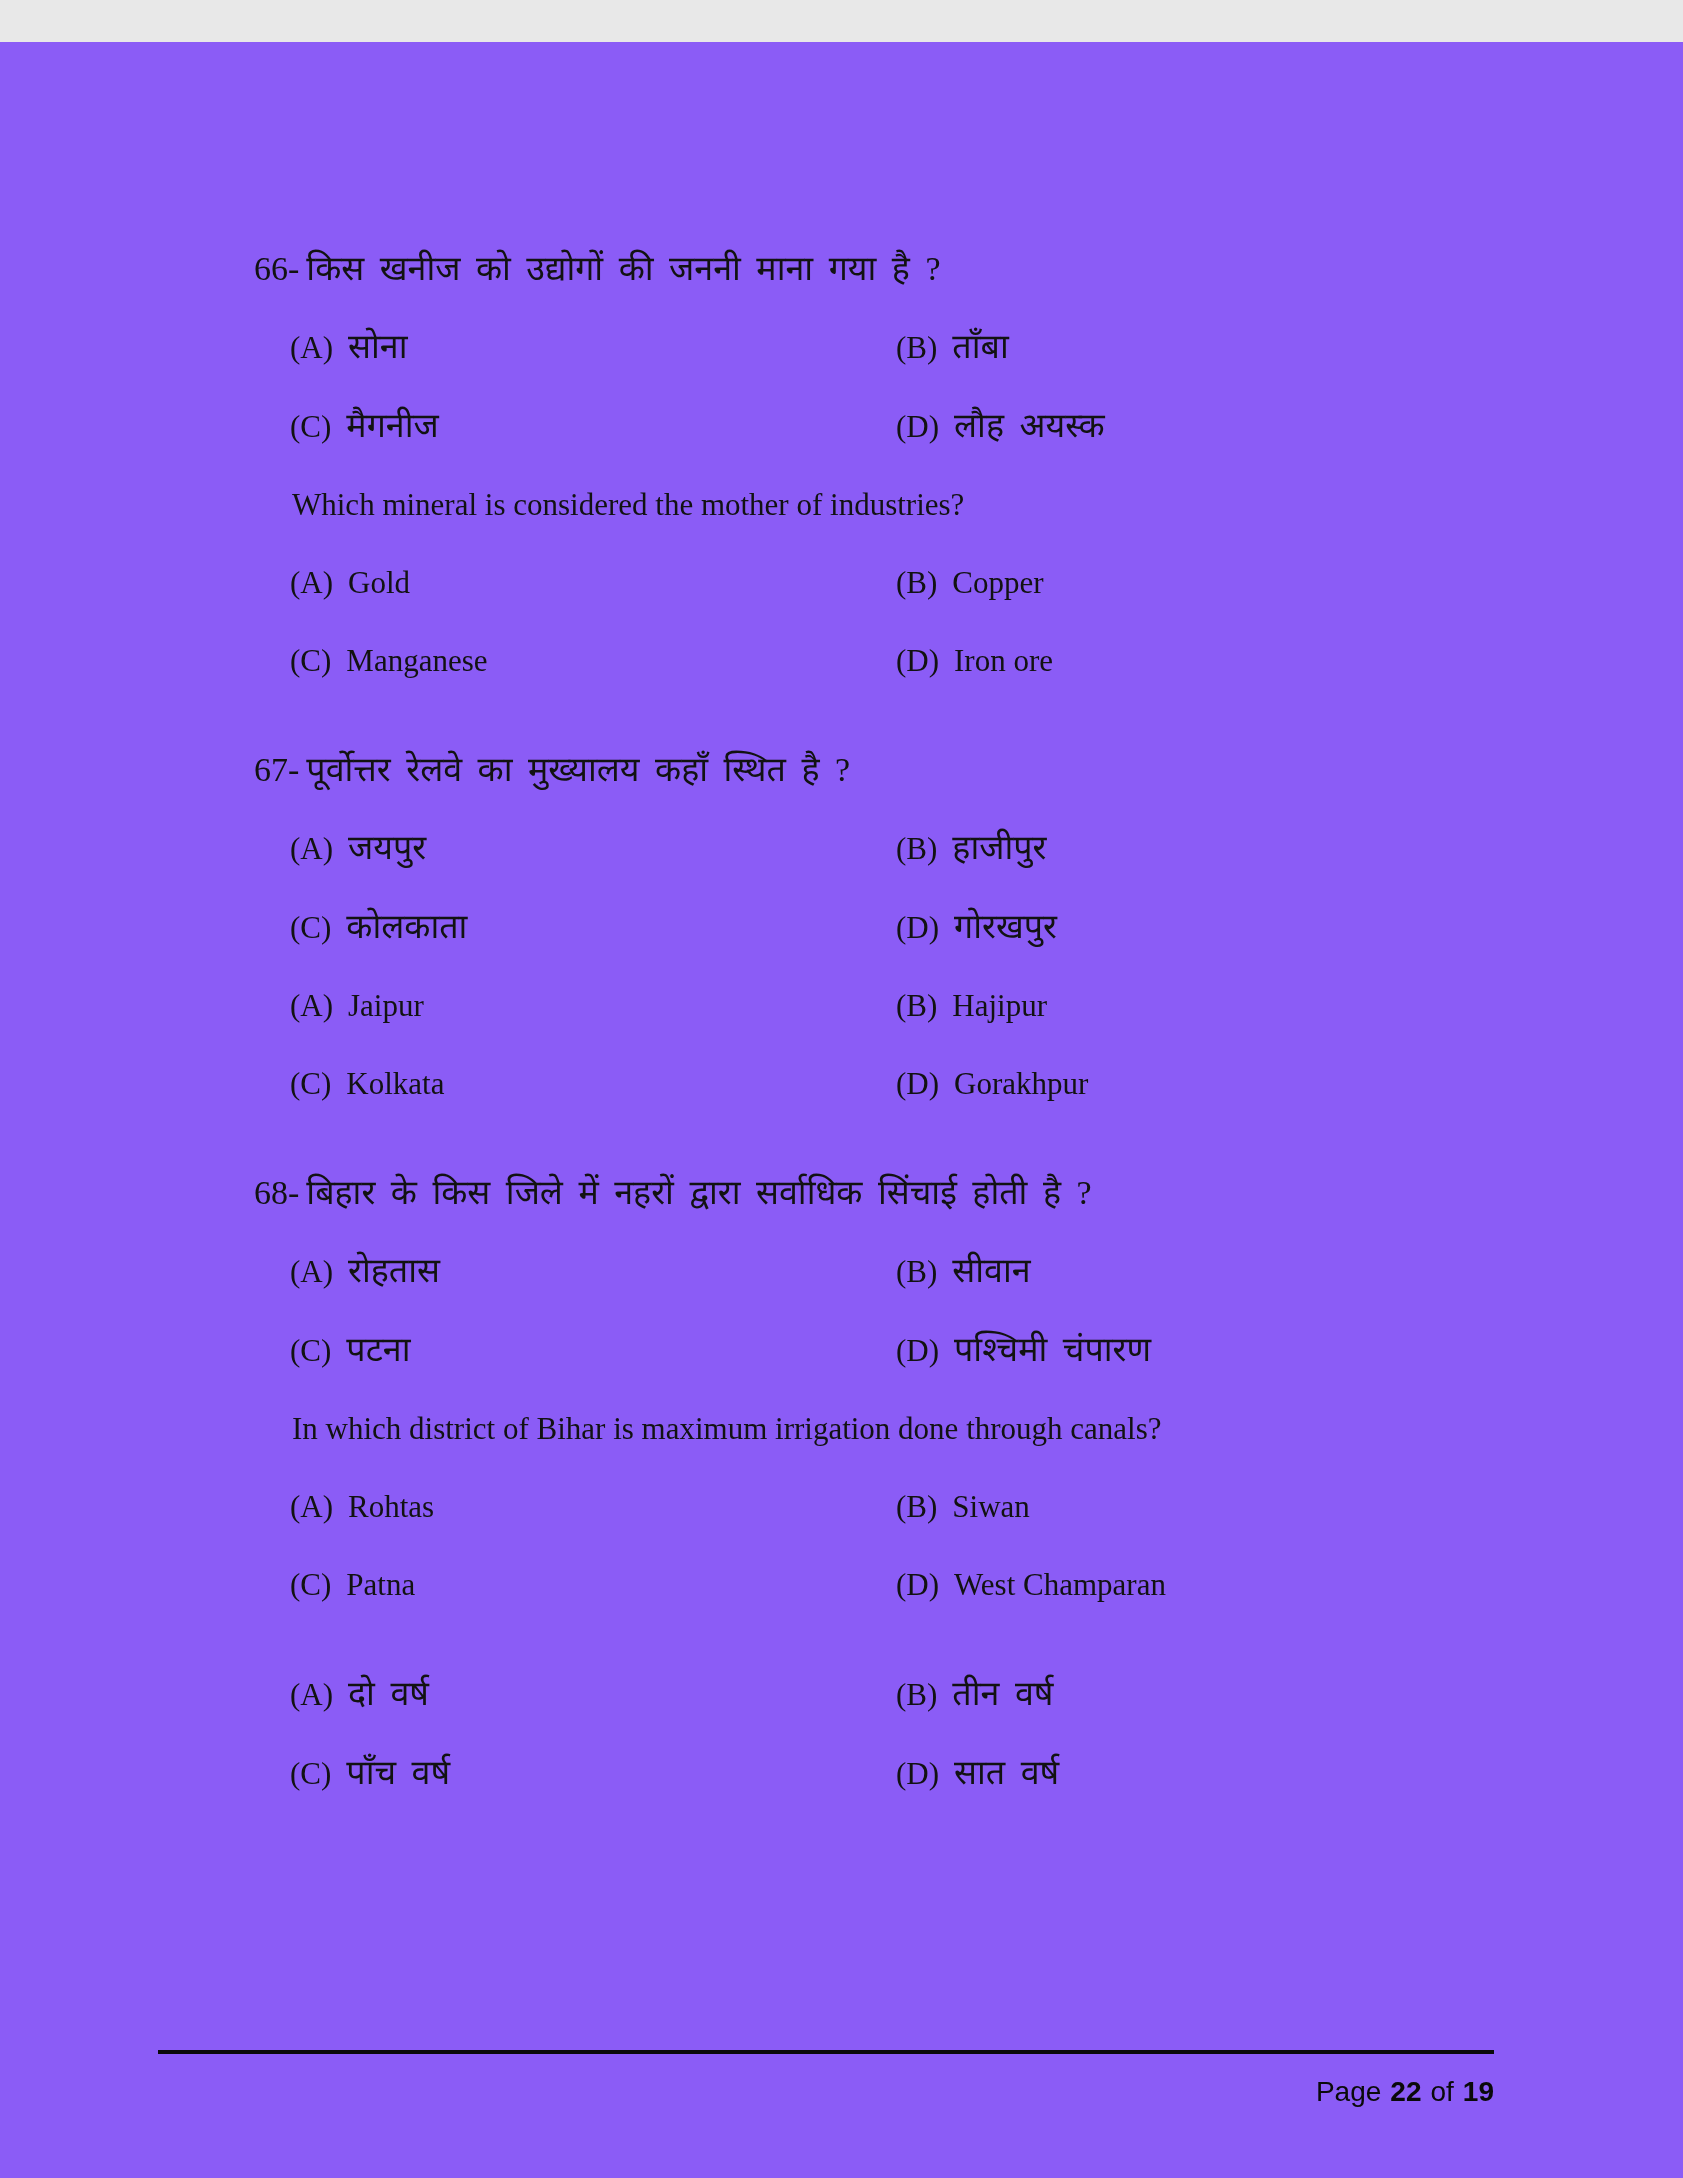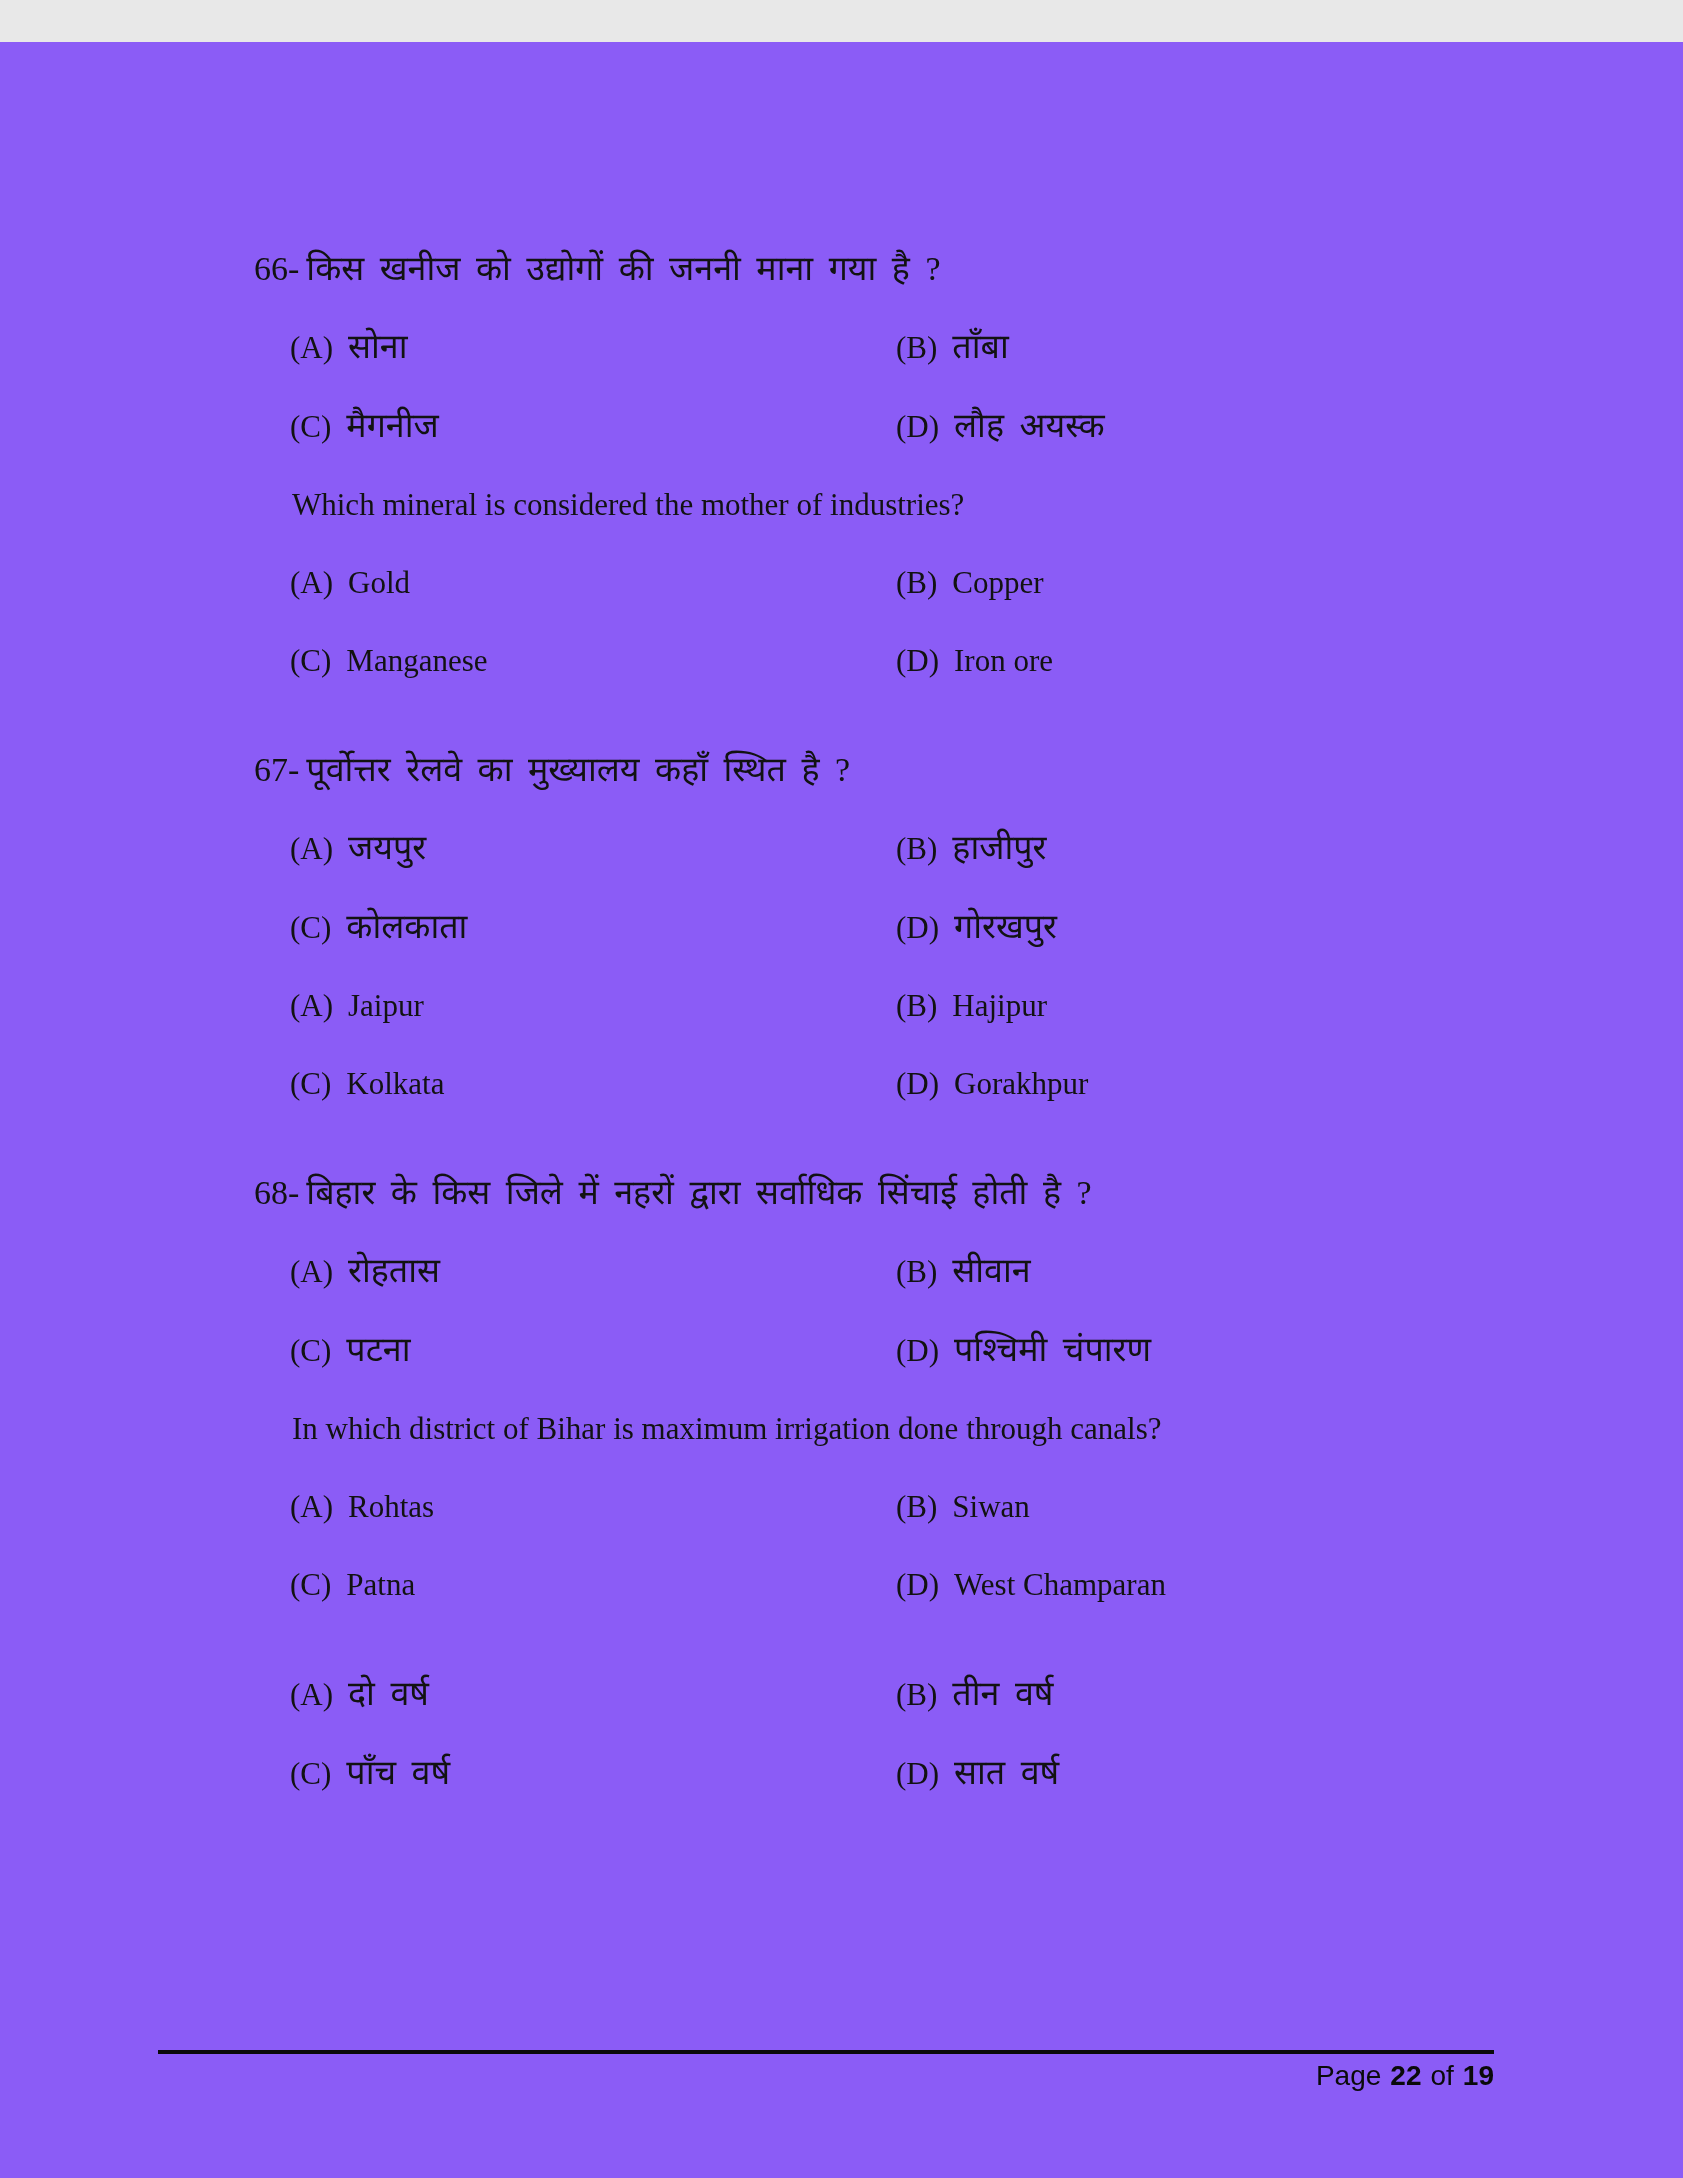--- a/index.html
+++ b/index.html
@@ -57,21 +57,21 @@
     position: absolute;
     top: 2008px;
     left: 158px;
     width: 1336px;
     border-top: 4px solid #0a0a0a;
   }
   .footer-text {
     display: flex;
     justify-content: flex-end;
     gap: 9px;
-    padding-top: 6px;
+    padding-top: 22px;
     font-family: "Liberation Sans", sans-serif;
     font-size: 28px;
     color: #0a0a0a;
   }
   .footer-text .bold { font-weight: bold; }
 </style>
 </head>
 <body>
 
 <div class="page">

